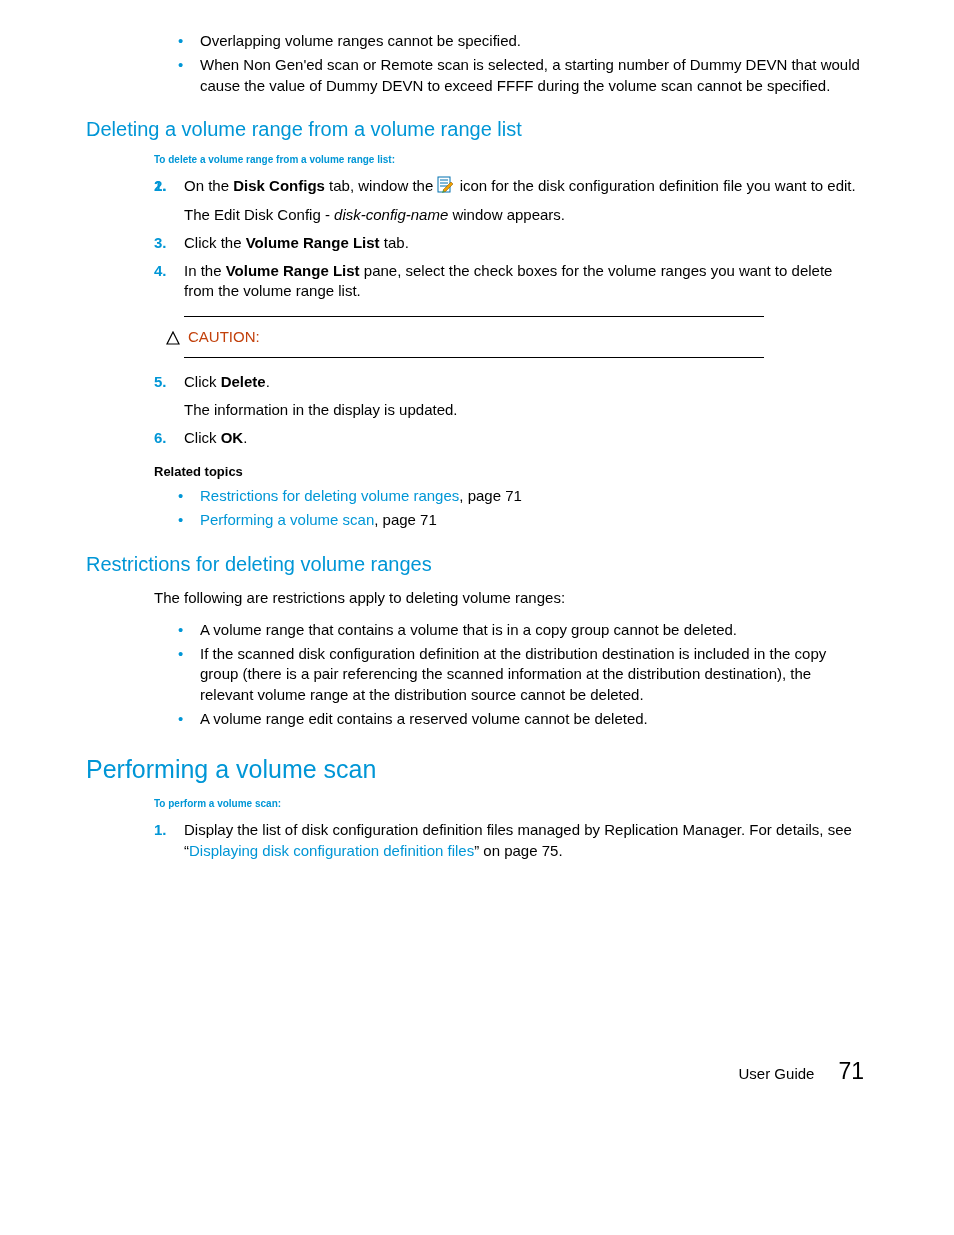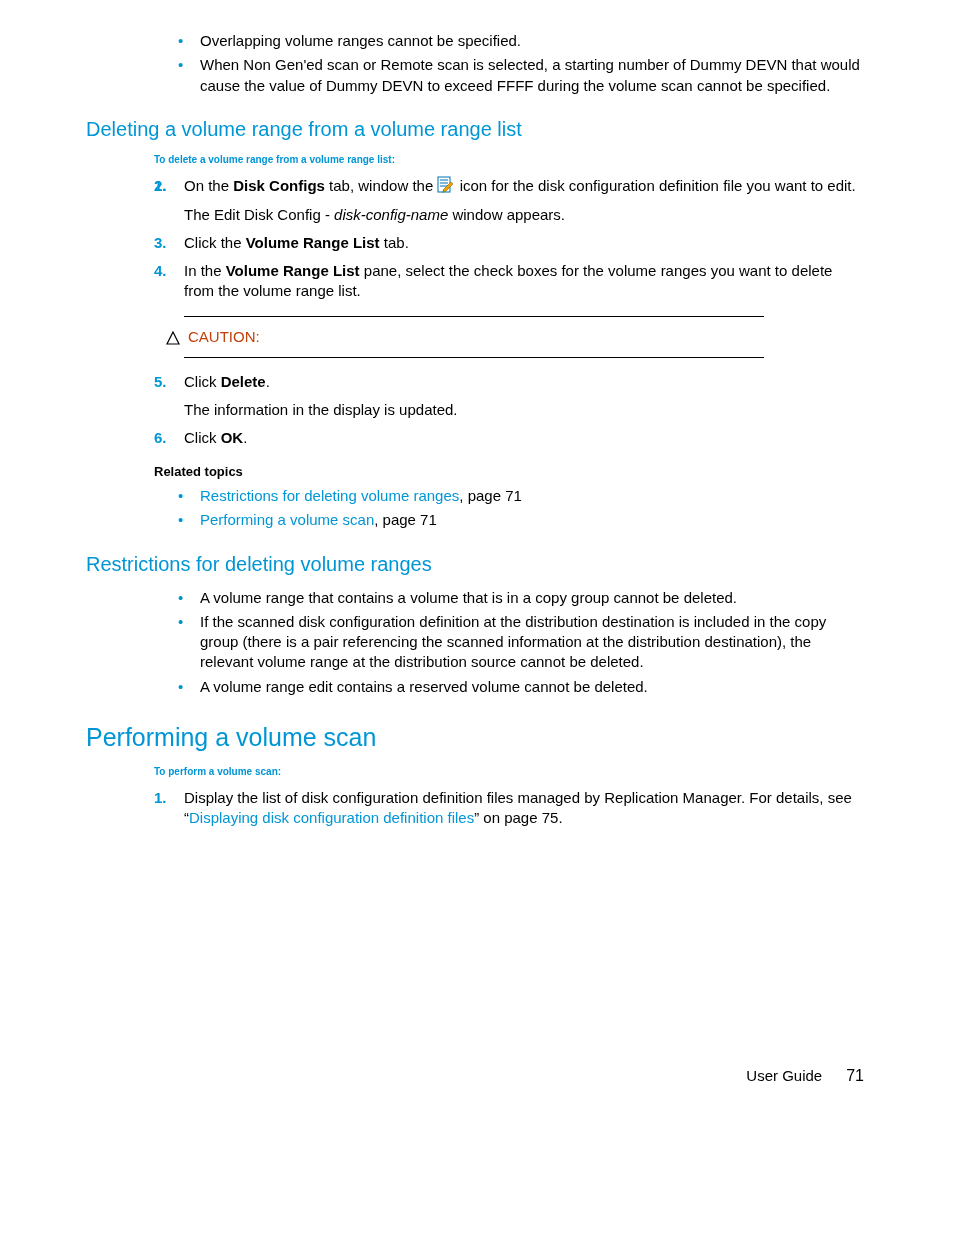--- a/index.html
+++ b/index.html
@@ -150,21 +150,21 @@
   }
   .footer {
     position: absolute;
     bottom: 46px;
     right: 90px;
     font-size: 15px;
     display: flex;
     align-items: baseline;
     gap: 24px;
   }
-  .footer .pnum { font-size: 16px; }
+  .footer .pnum { font-size: 23px; }
 </style>
 </head>
 <body>
 
 <div class="page">
   <div class="content">
 
     <ul class="bullets">
       <li>Overlapping volume ranges cannot be specified.</li>
       <li>When Non Gen'ed scan or Remote scan is selected, a starting number of Dummy DEVN that would cause the value of Dummy DEVN to exceed FFFF during the volume scan cannot be specified.</li>
@@ -238,20 +238,21 @@
     <ul class="related">
       <li>
         <span class="link">Restrictions for deleting volume ranges</span><span>, page 71</span>
       </li>
       <li>
         <span class="link">Performing a volume scan</span><span>, page 71</span>
       </li>
     </ul>
 
     <h2 class="section">Restrictions for deleting volume ranges</h2>
+    <p class="para-ind">The following are restrictions apply to deleting volume ranges:</p>
     <ul class="bullets">
       <li>A volume range that contains a volume that is in a copy group cannot be deleted.</li>
       <li>If the scanned disk configuration definition at the distribution destination is included in the copy group (there is a pair referencing the scanned information at the distribution destination), the relevant volume range at the distribution source cannot be deleted.</li>
       <li>A volume range edit contains a reserved volume cannot be deleted.</li>
     </ul>
 
     <h1 class="section-major">Performing a volume scan</h1>
     <div class="proc-head">To perform a volume scan:</div>
     <ol class="steps">
       <li>

